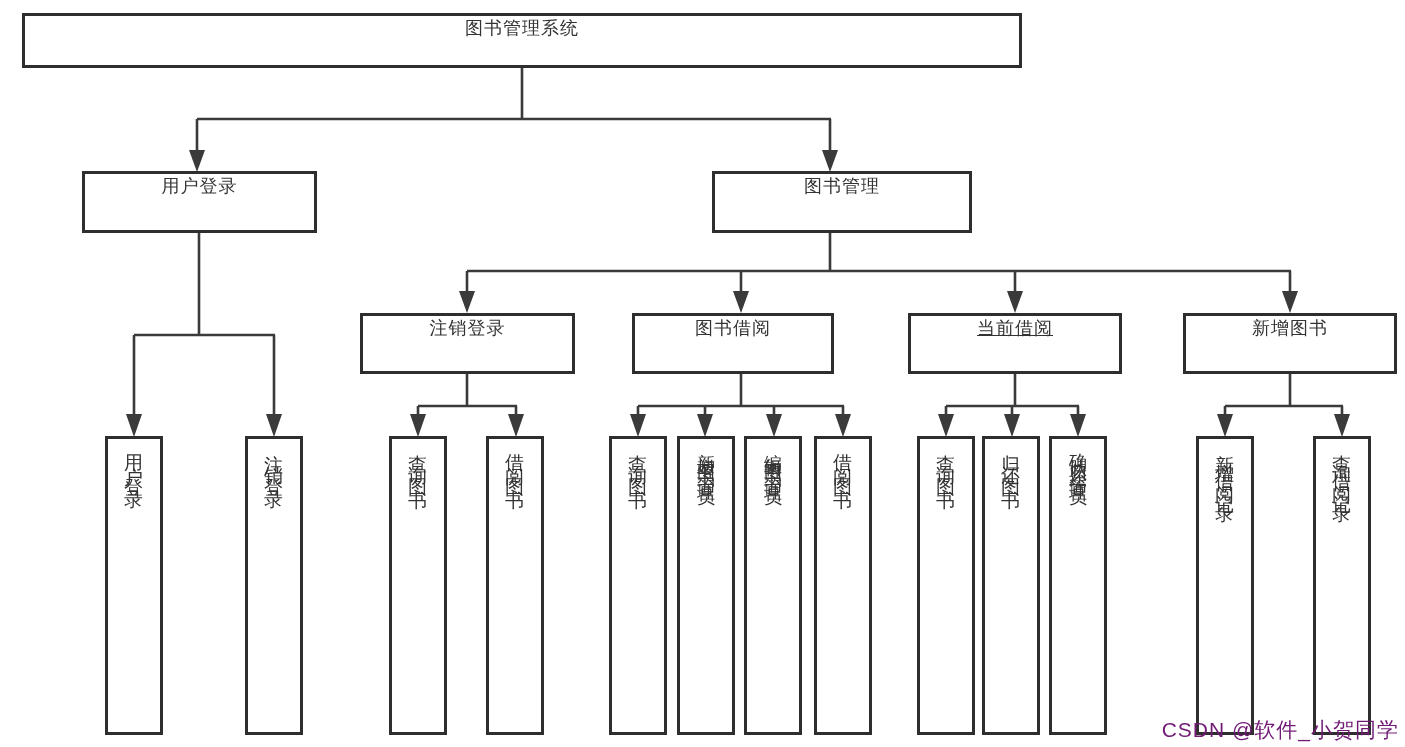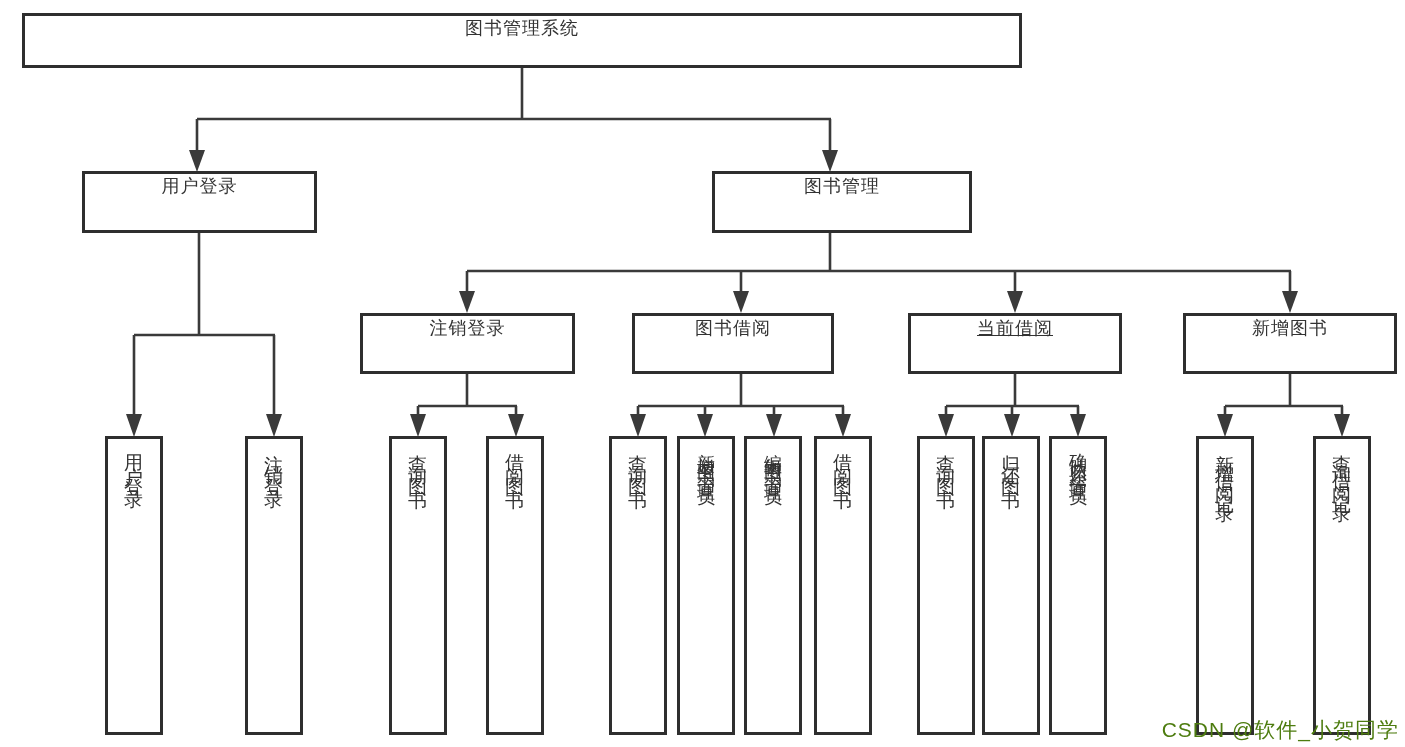--- a/index.html
+++ b/index.html
@@ -42,21 +42,21 @@
     line-height: 1;
     white-space: nowrap;
   }
   .vtext.mid   { letter-spacing: 10px; }
   .vtext.tight { letter-spacing: 5px; font-size: 18px; }
   #watermark {
     position: absolute;
     right: 6px;
     bottom: 3px;
     font-size: 21px;
-    color: #4d7c0f;
+    color: #701a75;
     letter-spacing: 1px;
   }
 </style>
 </head>
 <body>
 
 <div id="canvas">
 
   <svg id="connectors" viewBox="0 0 1405 747" xmlns="http://www.w3.org/2000/svg">
     <g stroke="#3a3a3a" stroke-width="2.6" fill="none">

